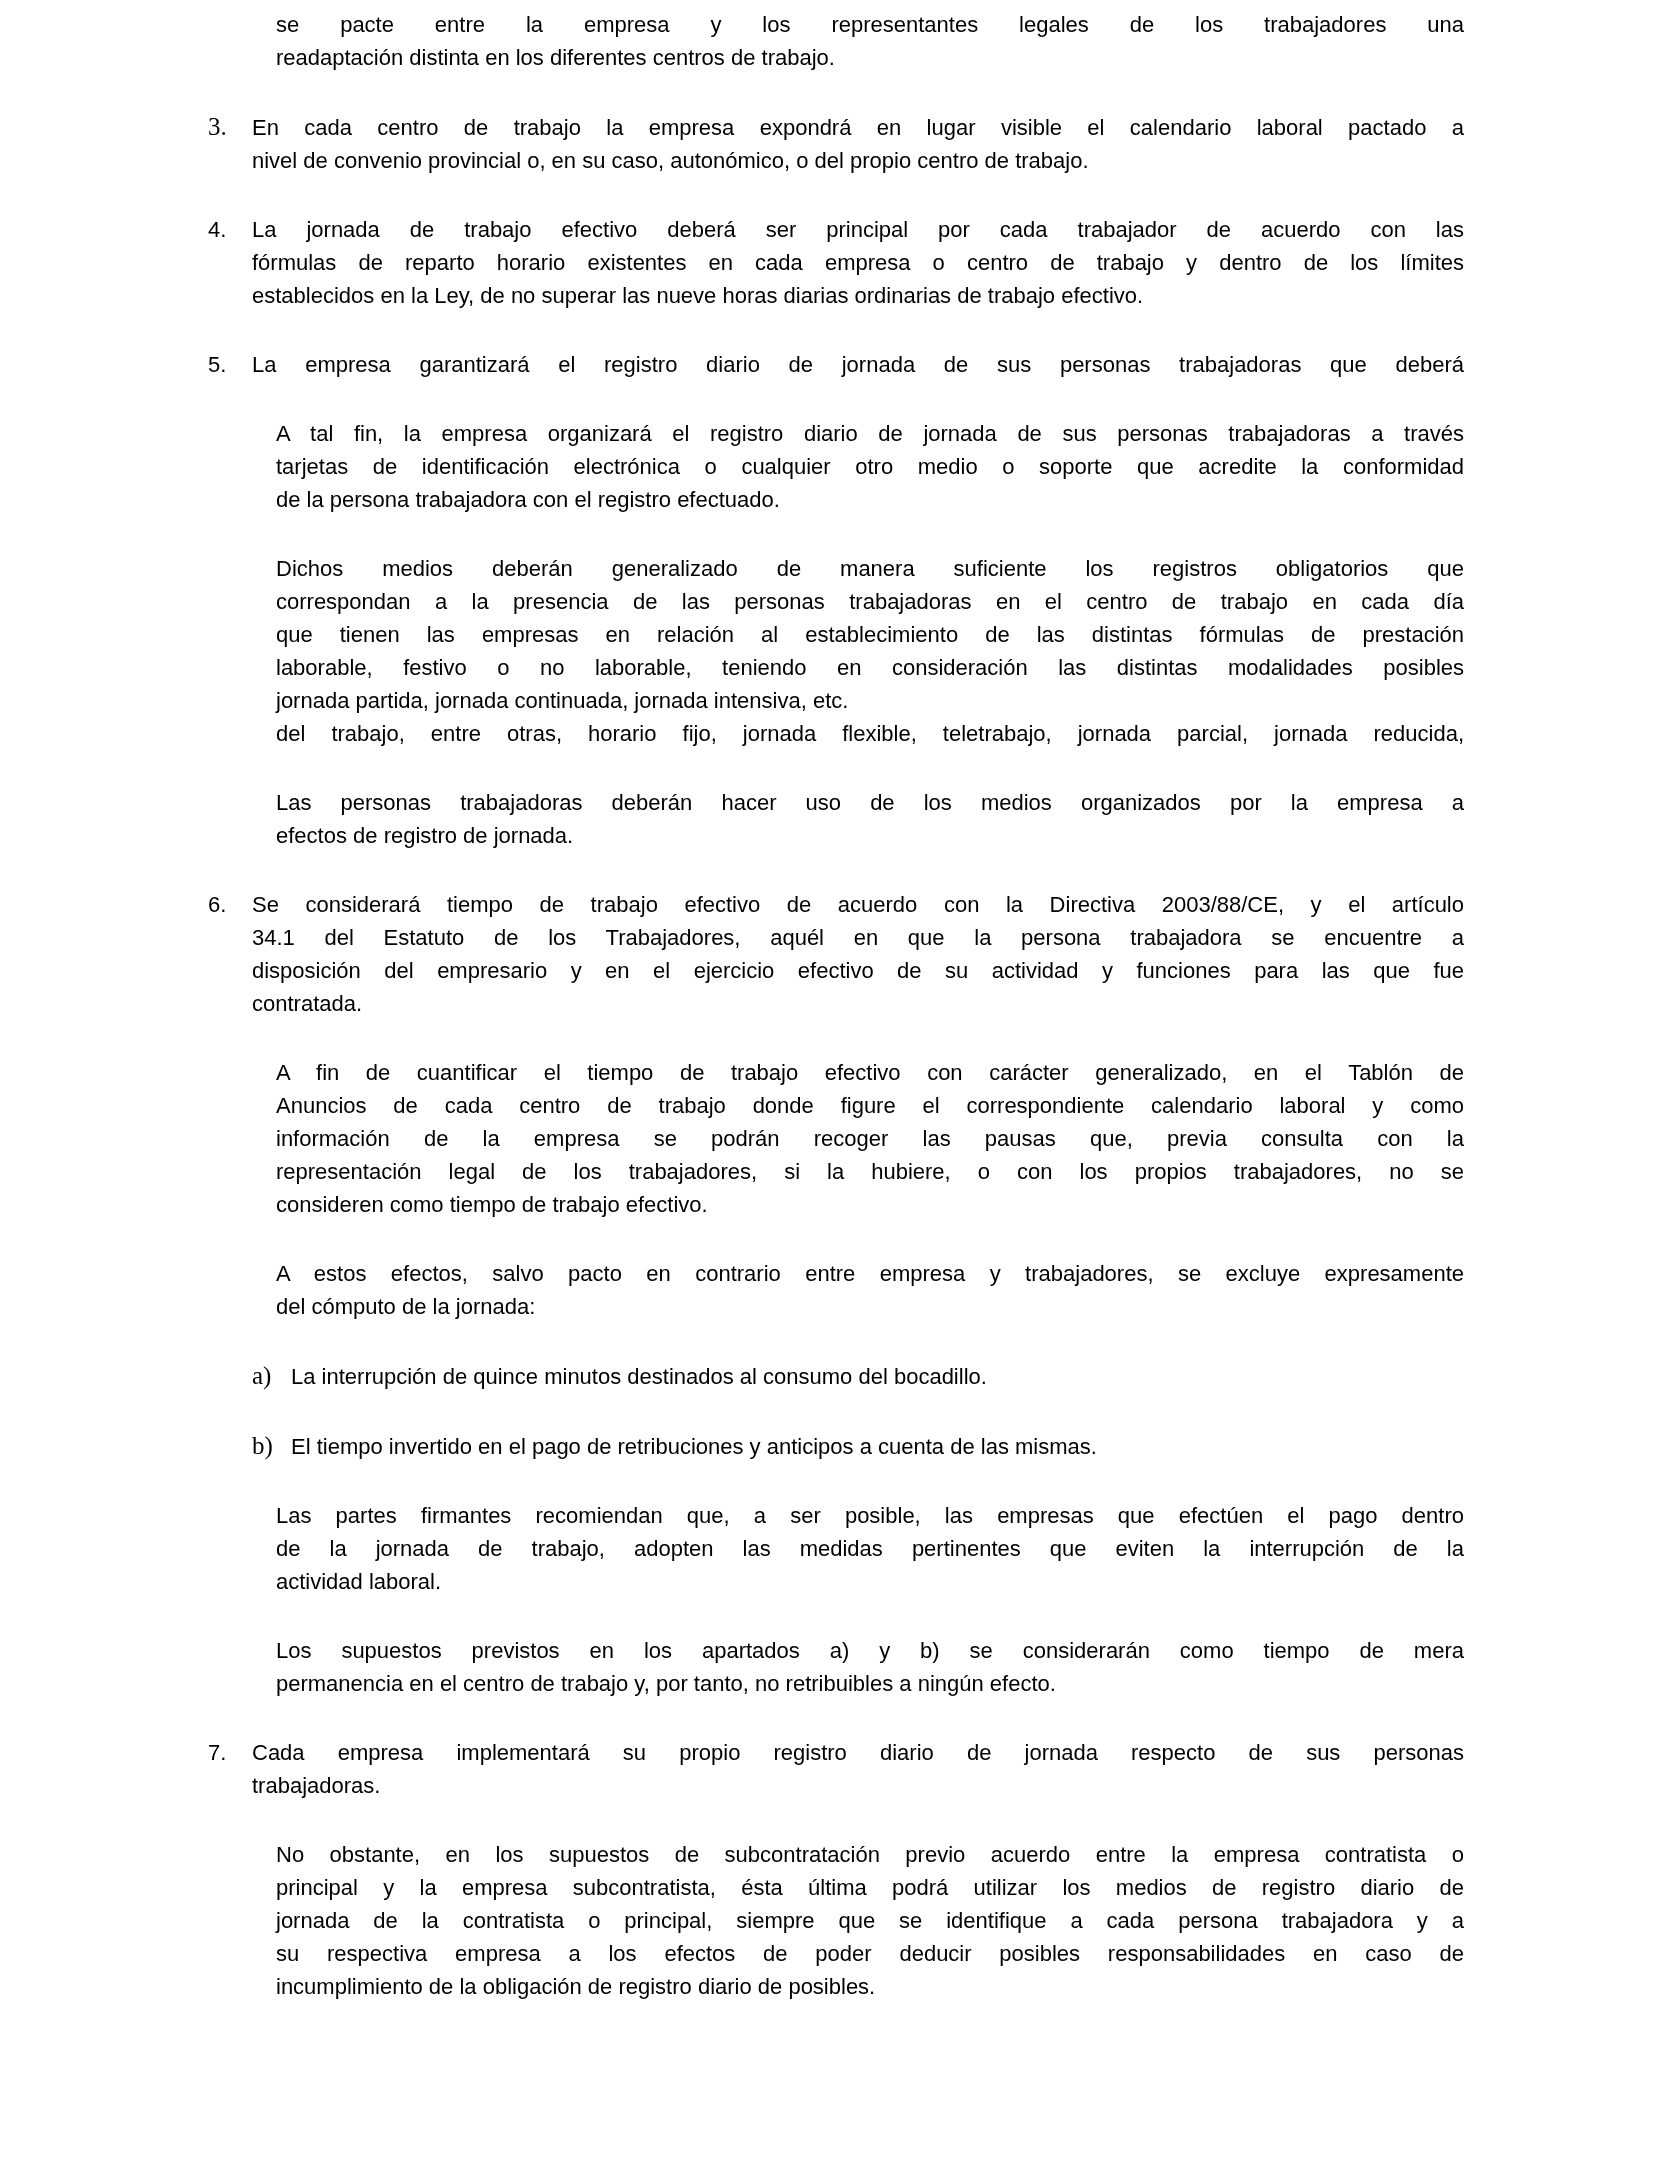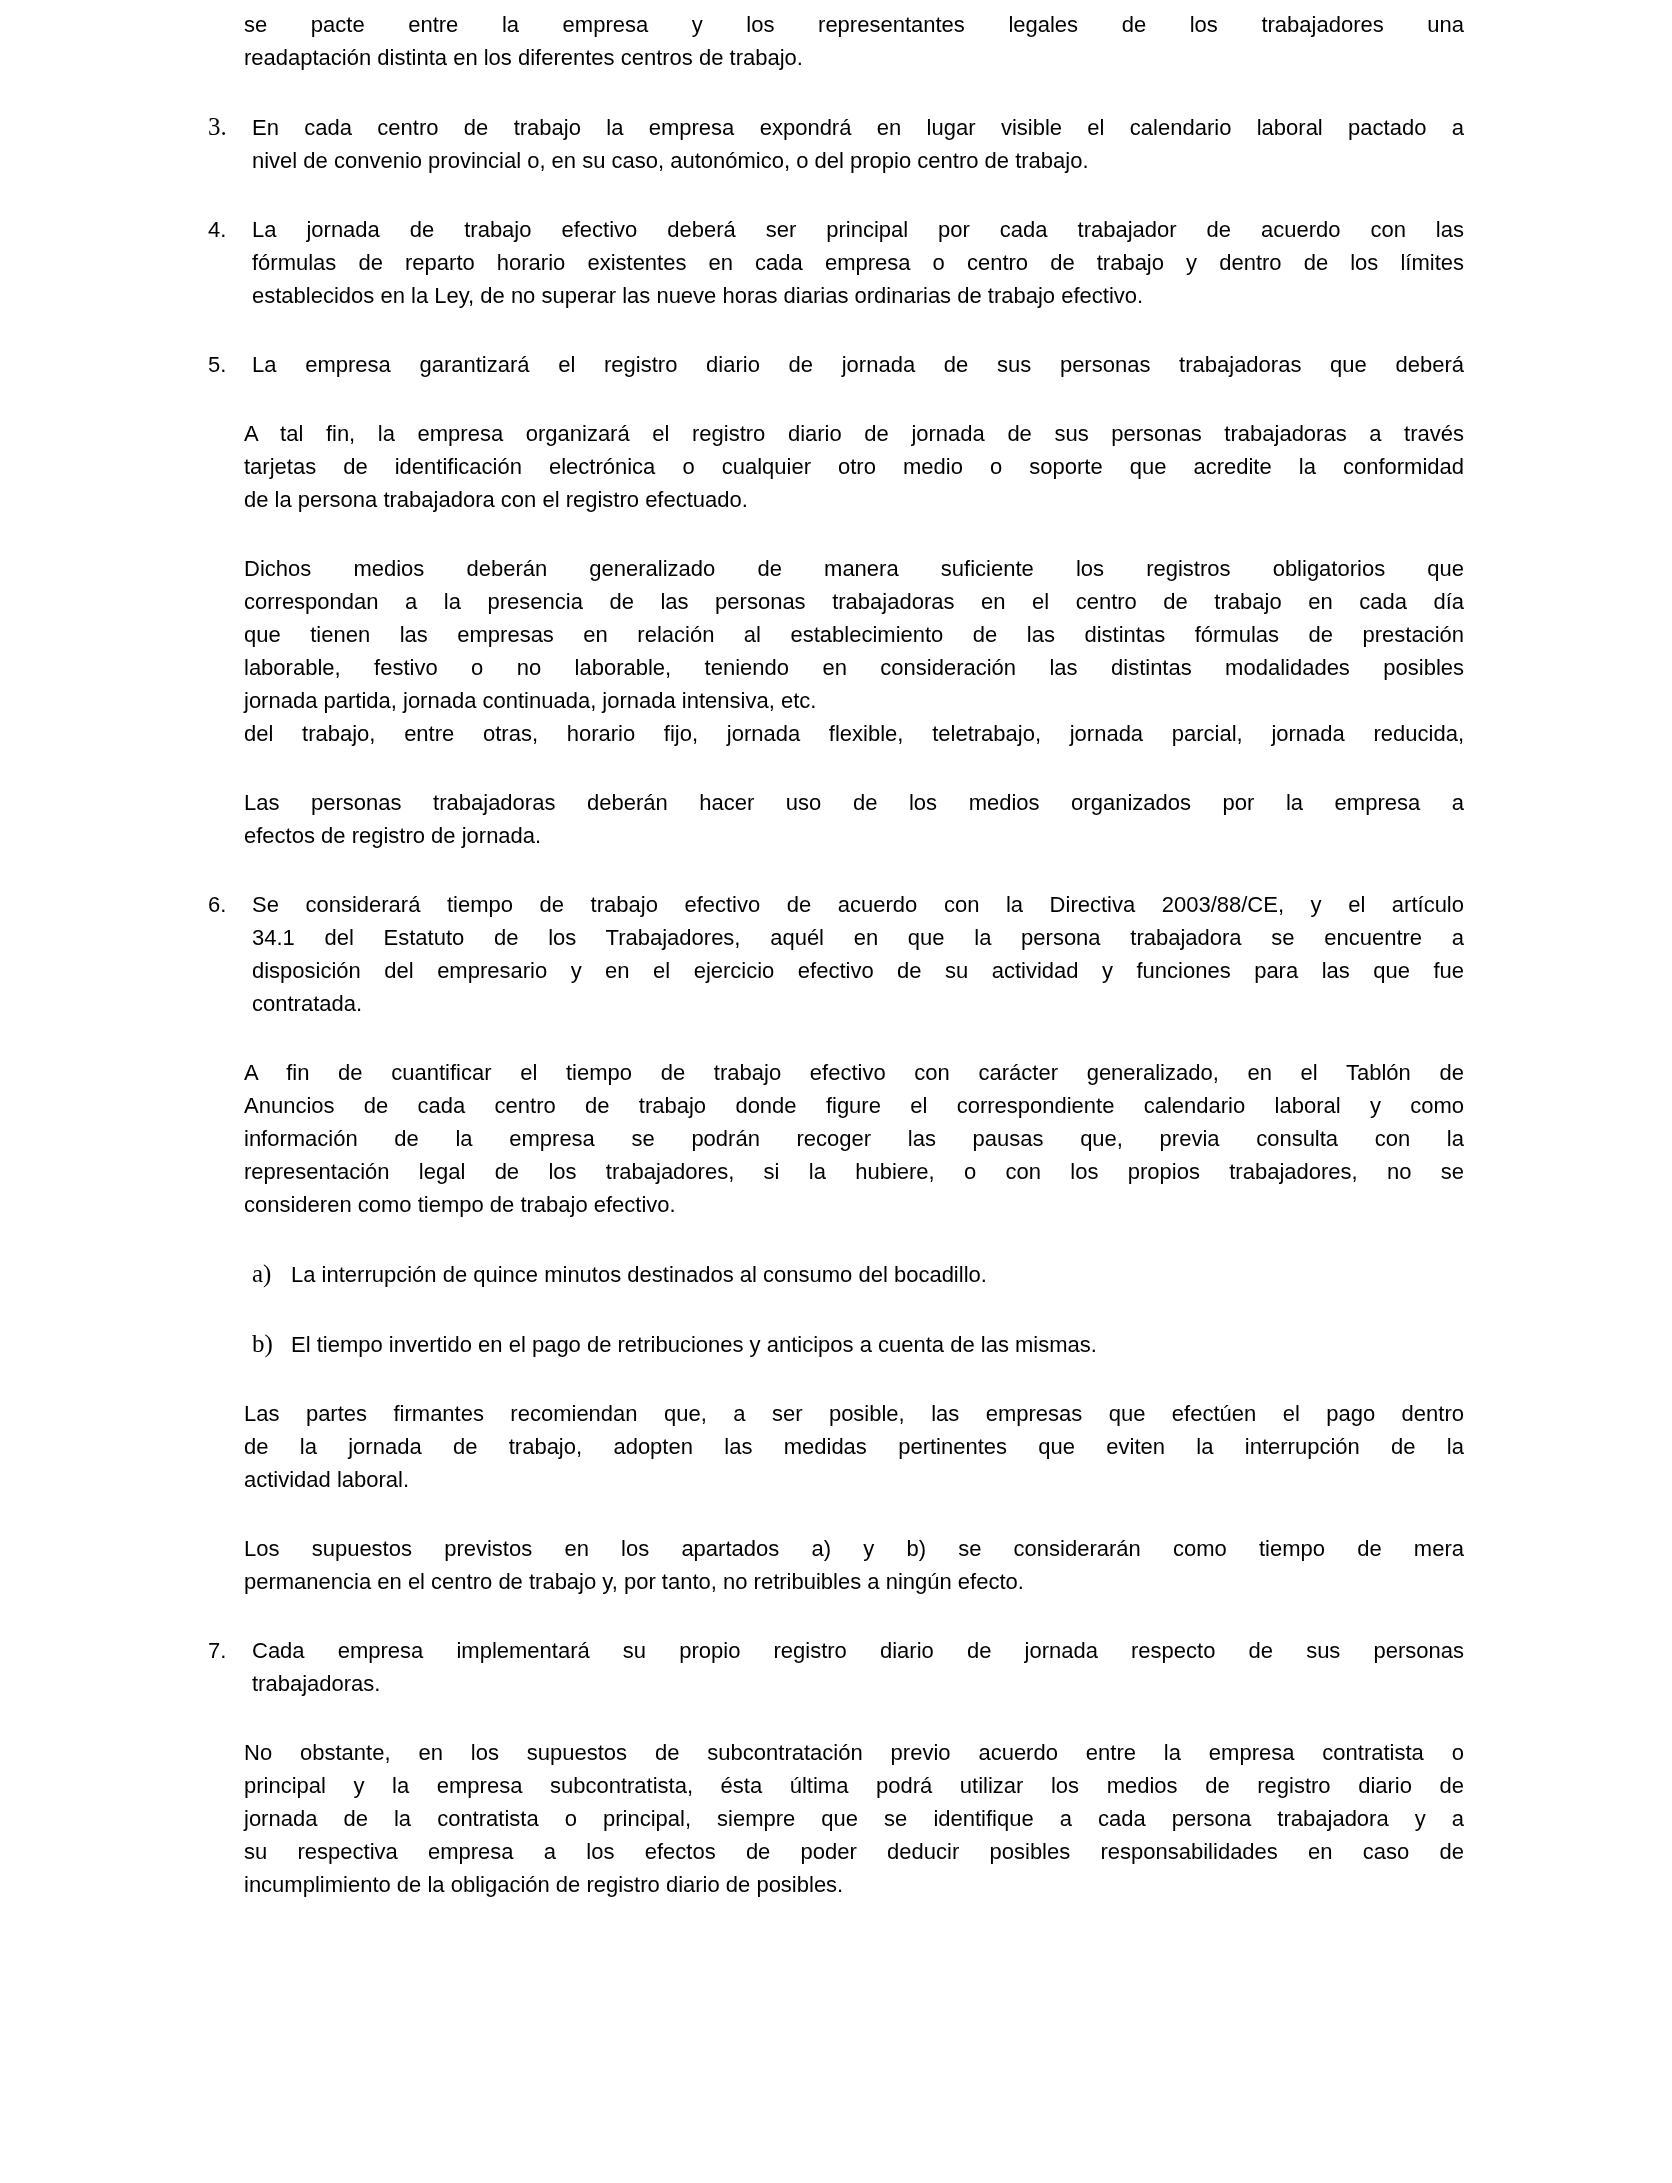--- a/index.html
+++ b/index.html
@@ -8,21 +8,21 @@
     box-sizing:border-box;
     width:1672px;height:2183px;
     padding:7.6px 208px 0 208px;
     font-family:"Liberation Sans","DejaVu Sans",sans-serif;
     font-size:22px;
     line-height:33px;
     color:#000000;
     background:#ffffff;
   }
   .block{margin:0 0 36px 0;}
-  .paragraph{margin-left:36px;}
+  .paragraph{margin-left:68px;}
   .numbered{display:flex;align-items:baseline;}
   .subitem{display:flex;align-items:baseline;margin-left:44px;}
   .numbered > .marker{flex:0 0 44px;}
   .subitem  > .marker{flex:0 0 39px;}
   .marker{white-space:nowrap;}
   .marker.serif{font-family:"Liberation Serif","DejaVu Serif",serif;font-size:25px;}
   .content{flex:1 1 auto;min-width:0;}
   .line{text-align:justify;text-align-last:justify;}
   .line.last{text-align:justify;text-align-last:left;}
 </style>
@@ -91,20 +91,26 @@
     </div>
     <div class="block paragraph">
       <div class="content">
         <div class="line">A fin de cuantificar el tiempo de trabajo efectivo con carácter generalizado, en el Tablón de</div>
         <div class="line">Anuncios de cada centro de trabajo donde figure el correspondiente calendario laboral y como</div>
         <div class="line">información de la empresa se podrán recoger las pausas que, previa consulta con la</div>
         <div class="line">representación legal de los trabajadores, si la hubiere, o con los propios trabajadores, no se</div>
         <div class="line last">consideren como tiempo de trabajo efectivo.</div>
       </div>
     </div>
+    <div class="block paragraph">
+      <div class="content">
+        <div class="line">A estos efectos, salvo pacto en contrario entre empresa y trabajadores, se excluye expresamente</div>
+        <div class="line last">del cómputo de la jornada:</div>
+      </div>
+    </div>
     <div class="block subitem">
       <div class="marker serif">a)</div>
       <div class="content">
         <div class="line last">La interrupción de quince minutos destinados al consumo del bocadillo.</div>
       </div>
     </div>
     <div class="block subitem">
       <div class="marker serif">b)</div>
       <div class="content">
         <div class="line last">El tiempo invertido en el pago de retribuciones y anticipos a cuenta de las mismas.</div>

